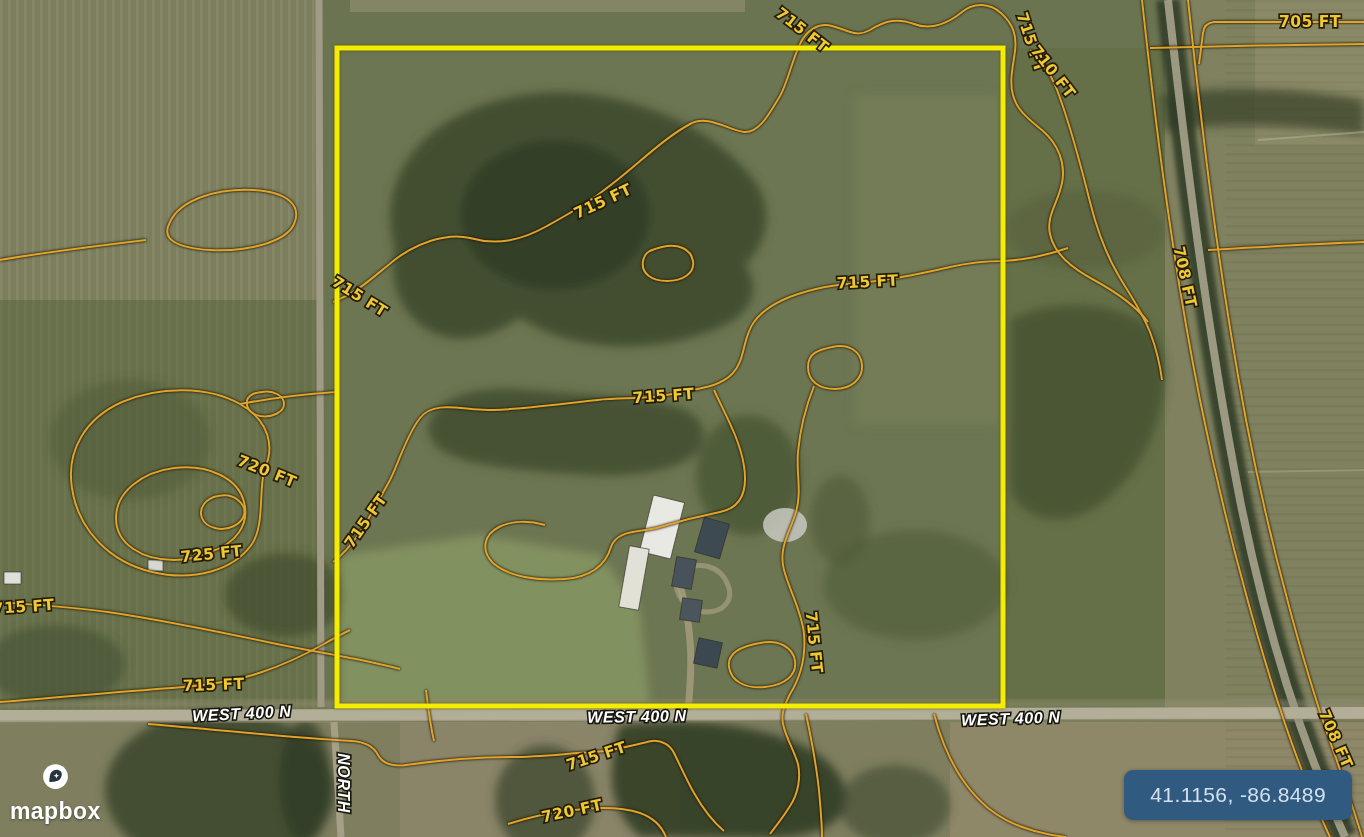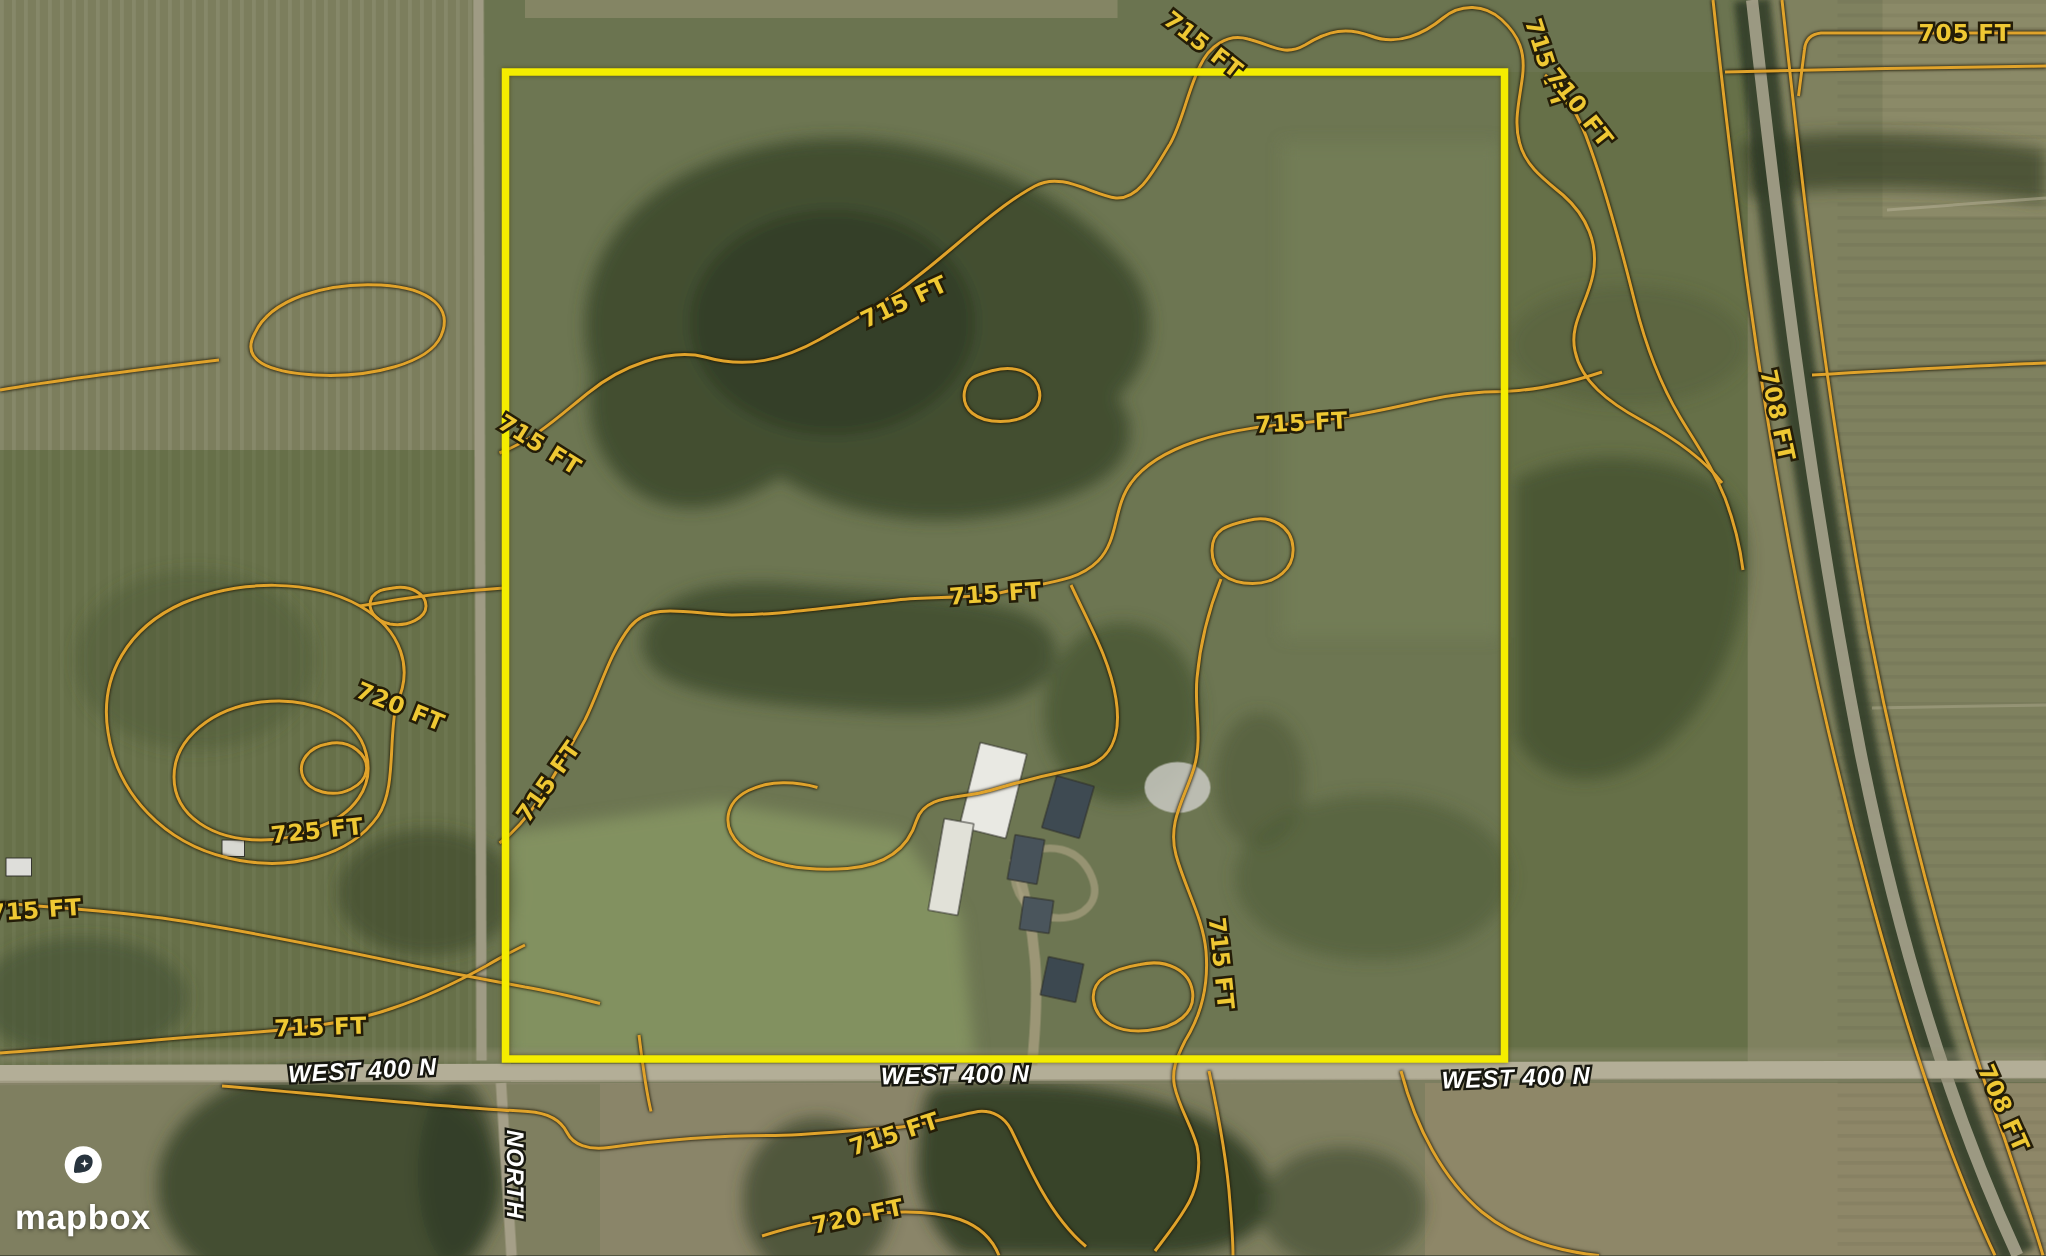--- a/index.html
+++ b/index.html
@@ -182,13 +182,14 @@
   <span style="display:inline-flex;">
     <svg width="27" height="27" viewBox="0 0 24 24">
       <circle cx="12" cy="12" r="11" fill="#ffffff"></circle>
       <path d="M16.6 7.4c-2.1-2.1-5.7-1.9-7.9.3-1.7 1.7-2.1 5.8-2.2 8.2 0 .6.4 1 1 1 2.4-.1 6.5-.5 8.2-2.2 2.2-2.2 2.4-5.8.9-7.3z" fill="#28343e"></path>
       <path d="M12.8 8.8l.65 1.85 1.85.65-1.85.65-.65 1.85-.65-1.85-1.85-.65 1.85-.65z" fill="#ffffff"></path>
     </svg>
   </span>
   <span class="logo-text">mapbox</span>
 </a>
 
+<div class="badge">41.1156, -86.8489</div>
 </div>
 
 </body></html>

